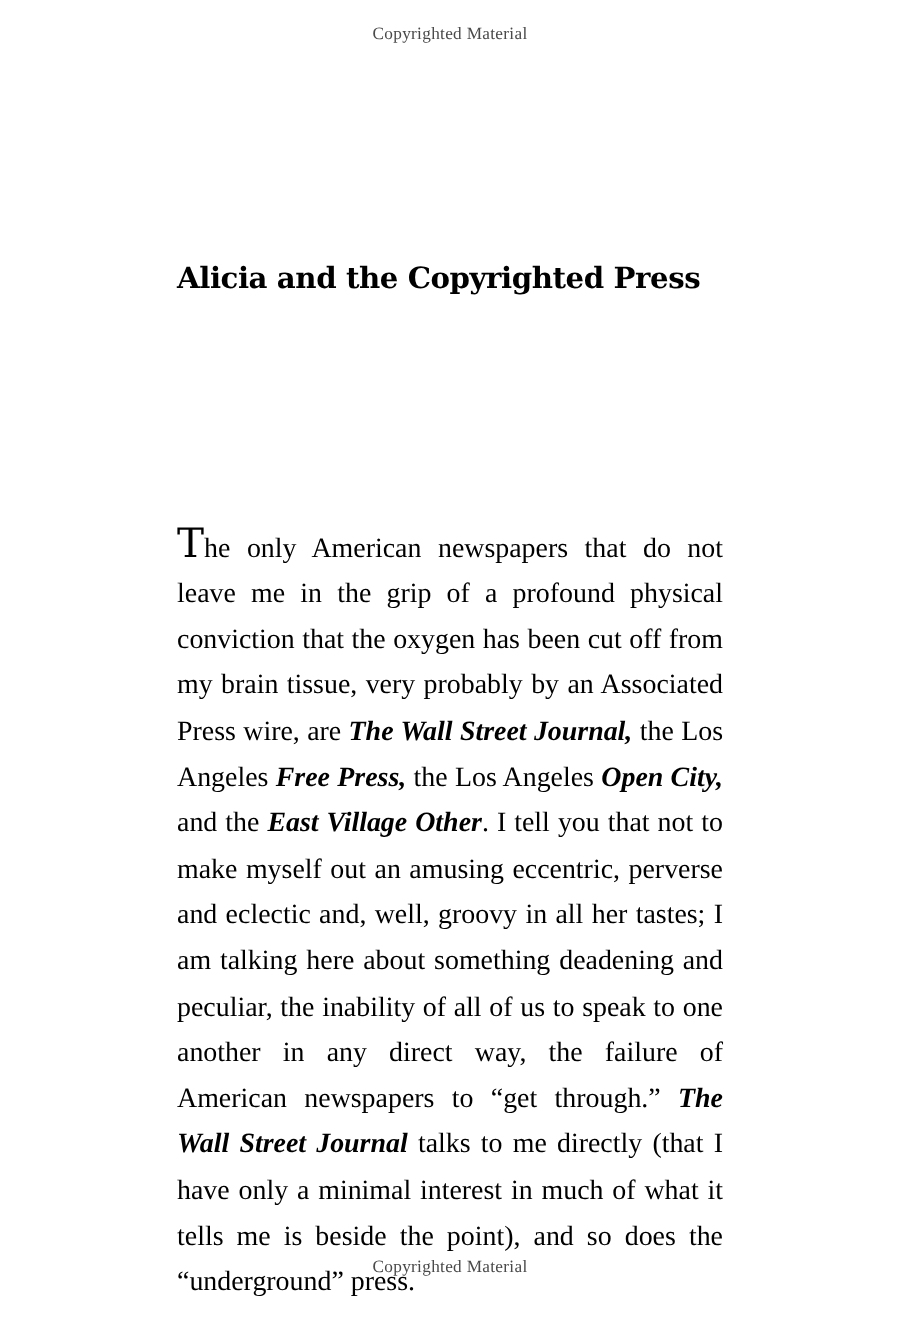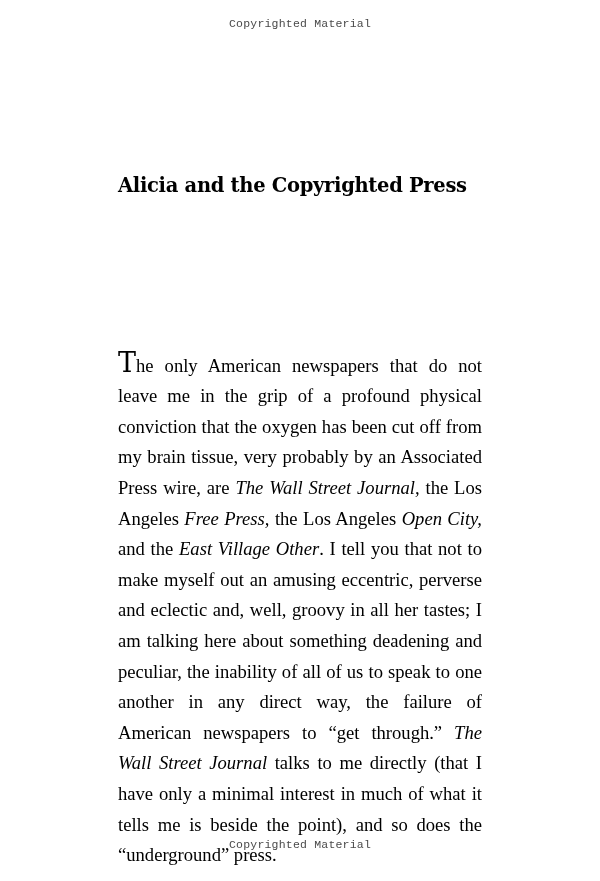--- a/index.html
+++ b/index.html
@@ -19,21 +19,21 @@
     position: relative;
     width: 600px;
     height: 881px;
     box-sizing: border-box;
   }
   .watermark {
     position: absolute;
     left: 0;
     width: 100%;
     text-align: center;
-    font-family: Liberation Mono, monospace;
+    font-family: Liberation Serif, serif;
     font-size: 11.5px;
     color: #4a4a4a;
     letter-spacing: 0.2px;
   }
   .watermark-top {
     top: 17px;
   }
   .watermark-bottom {
     bottom: 30px;
   }
@@ -72,20 +72,21 @@
     hyphens: manual;
   }
   .dropcap {
     font-size: 27px;
     line-height: 27px;
     font-family: "DejaVu Serif", serif;
     font-weight: 400;
   }
   .ital {
     font-style: italic;
+    font-weight: bold;
   }
 </style>
 </head>
 <body>
 
 <div class="page">
 
   <div class="watermark watermark-top">Copyrighted Material</div>
 
   <div class="content">

